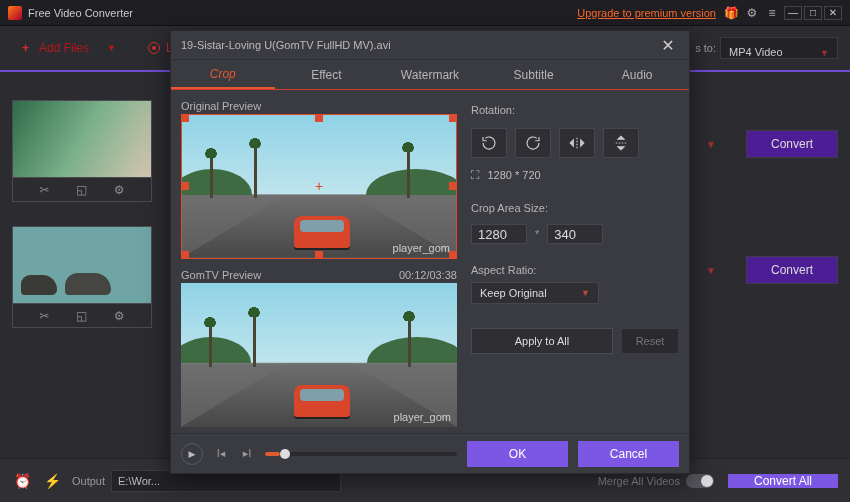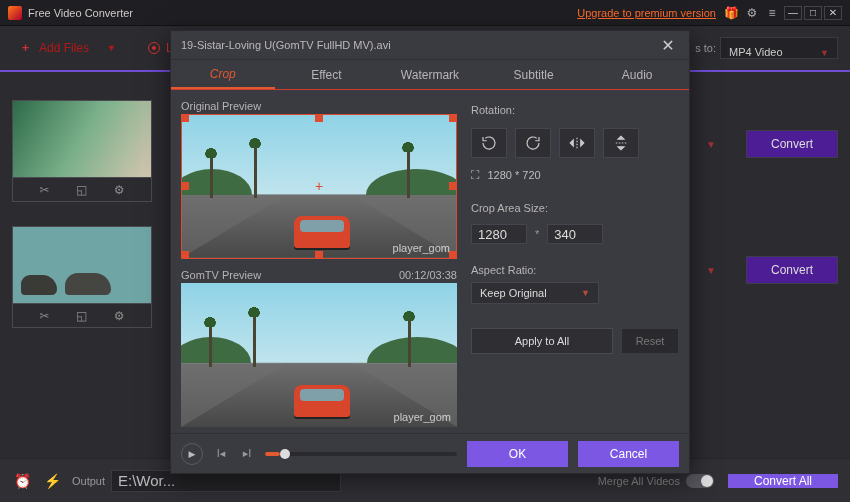--- a/index.html
+++ b/index.html
@@ -34,21 +34,21 @@
   .convert-btn{width:92px;height:28px;background:#4c1d95;border:1px solid #3e3e46;color:#ddd;font-size:12px;display:flex;align-items:center;justify-content:center;}
   .palm{position:absolute;width:2px;height:22px;background:#3c3a2a;}
   .palm::before{content:"";position:absolute;top:-6px;left:-6px;width:14px;height:10px;background:radial-gradient(circle at 50% 70%,#2f5a2c 40%,transparent 42%);}
   .thumb2a{background:#6fa5a5;}
   .thumb2a .obj1{position:absolute;left:8px;bottom:8px;width:36px;height:20px;background:#3a3a37;border-radius:10px 16px 6px 4px;}
   .thumb2a .obj2{position:absolute;left:52px;bottom:8px;width:46px;height:22px;background:#454542;border-radius:14px 18px 6px 4px;}
   
   .bottom{position:absolute;left:0;right:0;bottom:0;height:44px;background:#2f2f34;border-top:1px solid #26262b;display:flex;align-items:center;padding:0 12px;}
   .bottom .ic{width:22px;height:22px;display:flex;align-items:center;justify-content:center;color:#888;font-size:14px;margin-right:8px;}
   .bottom .outlabel{color:#999;font-size:11px;margin-right:6px;}
-  .bottom .outbox{width:230px;height:22px;background:#232327;border:1px solid #3a3a40;color:#bbb;font-size:15px;display:flex;align-items:center;padding:0 6px;overflow:hidden;white-space:nowrap;}
+  .bottom .outbox{width:230px;height:22px;background:#232327;border:1px solid #3a3a40;color:#bbb;font-size:11px;display:flex;align-items:center;padding:0 6px;overflow:hidden;white-space:nowrap;}
   .bottom .spacer{flex:1;}
   .bottom .mergelabel{font-size:11px;color:#888;margin-right:6px;}
   .switch{width:28px;height:14px;background:#55555c;border-radius:8px;position:relative;margin-right:14px;}
   .switch::after{content:"";position:absolute;right:1px;top:1px;width:12px;height:12px;background:#ddd;border-radius:50%;}
   .convert-all{width:110px;height:14px;background:#7b57e4;color:#fff;border:none;font-size:12px;}
   
   .modal{position:absolute;left:170px;top:30px;width:520px;height:444px;background:#3a3a41;box-shadow:0 6px 24px rgba(0,0,0,.5);border:1px solid #2a2a2e;display:flex;flex-direction:column;}
   .modal-header{height:29px;display:flex;align-items:center;padding:0 10px;border-bottom:1px solid #2e2e33;}
   .modal-header .ftitle{font-size:11px;color:#bcb9b9;}
   .modal-header .spacer{flex:1;}

